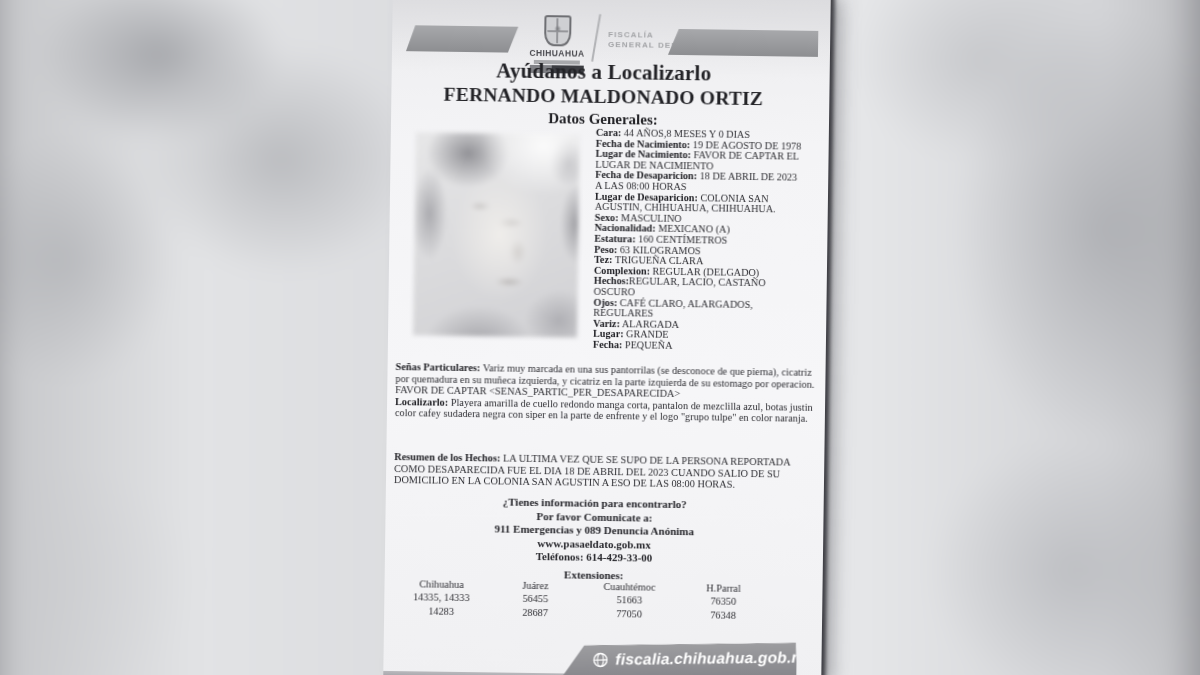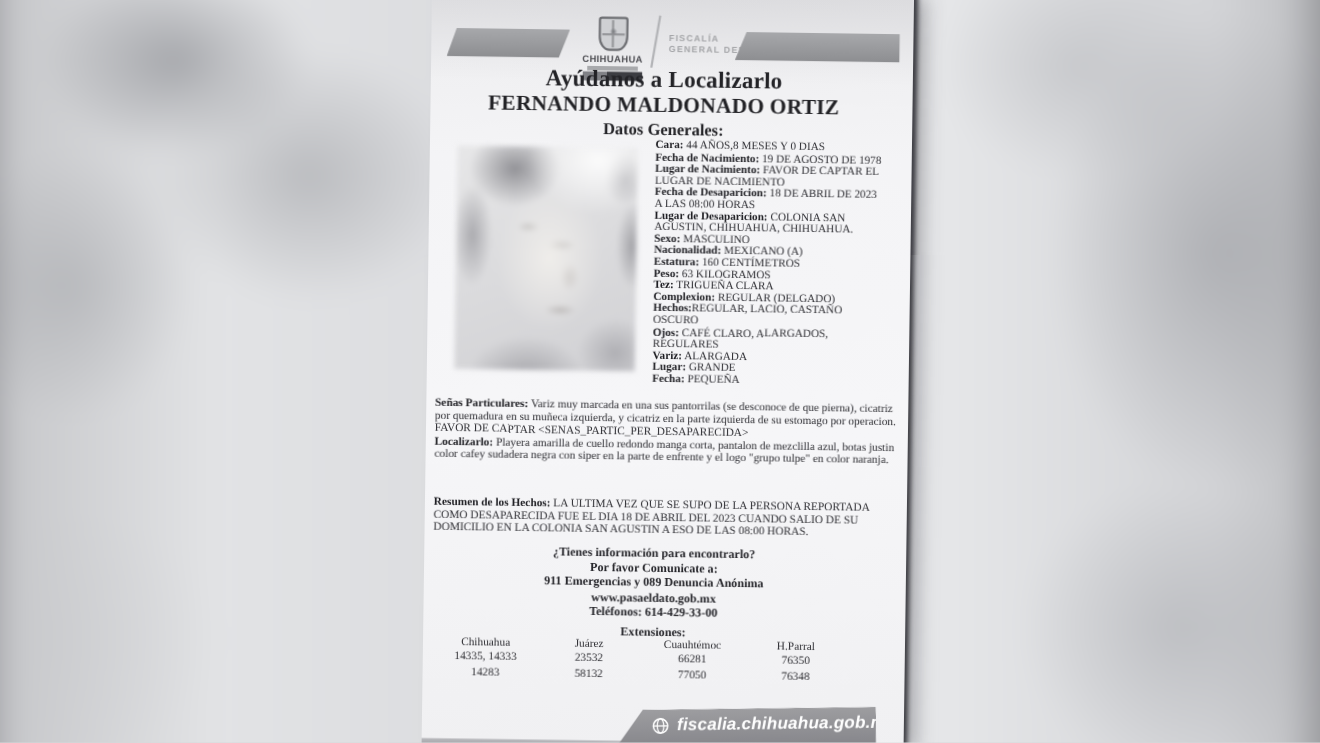--- a/index.html
+++ b/index.html
@@ -178,26 +178,26 @@
     </div>
 
     <div class="extensions" id="ext-cols">
         <div class="ext-col">
           <div class="ext-city">Chihuahua</div>
           <div class="ext-num">14335, 14333</div>
           <div class="ext-num">14283</div>
         </div>
         <div class="ext-col">
           <div class="ext-city">Juárez</div>
-          <div class="ext-num">23532</div>
-          <div class="ext-num">58132</div>
+          <div class="ext-num">56455</div>
+          <div class="ext-num">28687</div>
         </div>
         <div class="ext-col">
           <div class="ext-city">Cuauhtémoc</div>
-          <div class="ext-num">66281</div>
+          <div class="ext-num">51663</div>
           <div class="ext-num">77050</div>
         </div>
         <div class="ext-col">
           <div class="ext-city">H.Parral</div>
           <div class="ext-num">76350</div>
           <div class="ext-num">76348</div>
         </div>
       </div>
 
     <div class="paper-bottom-strip"></div>

